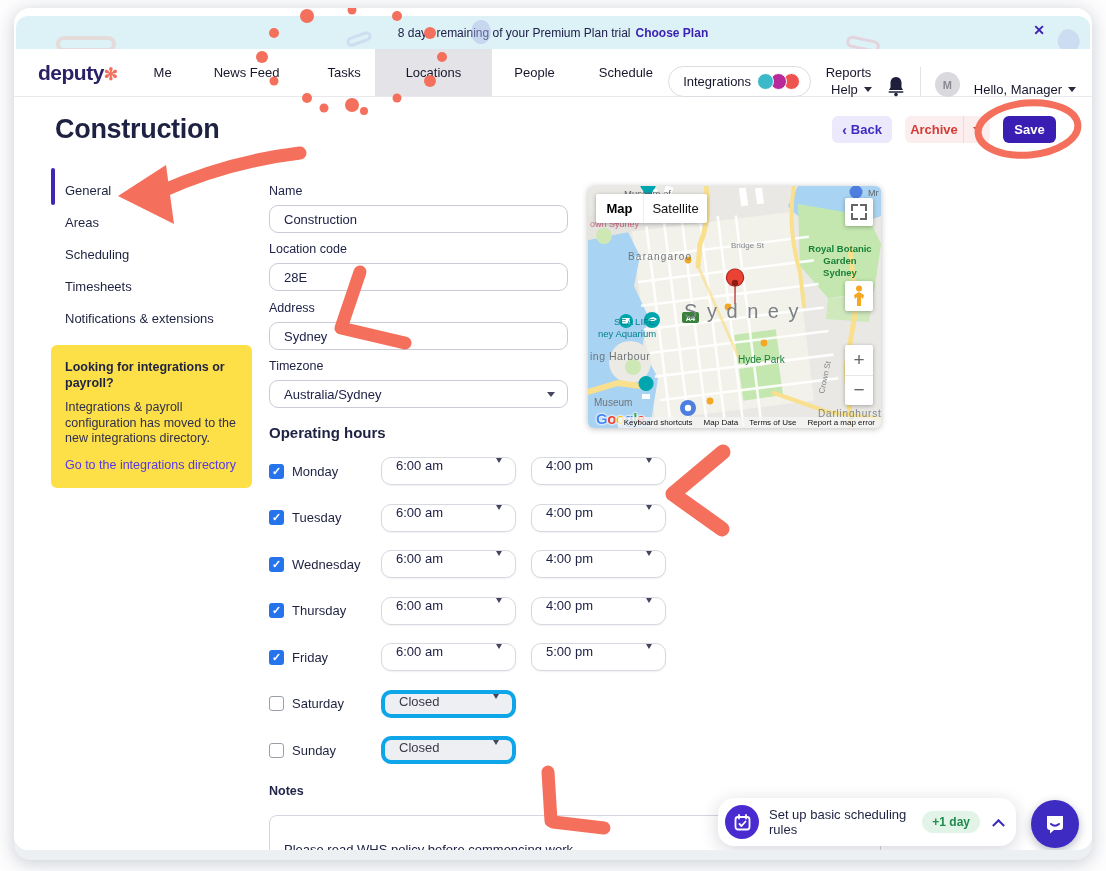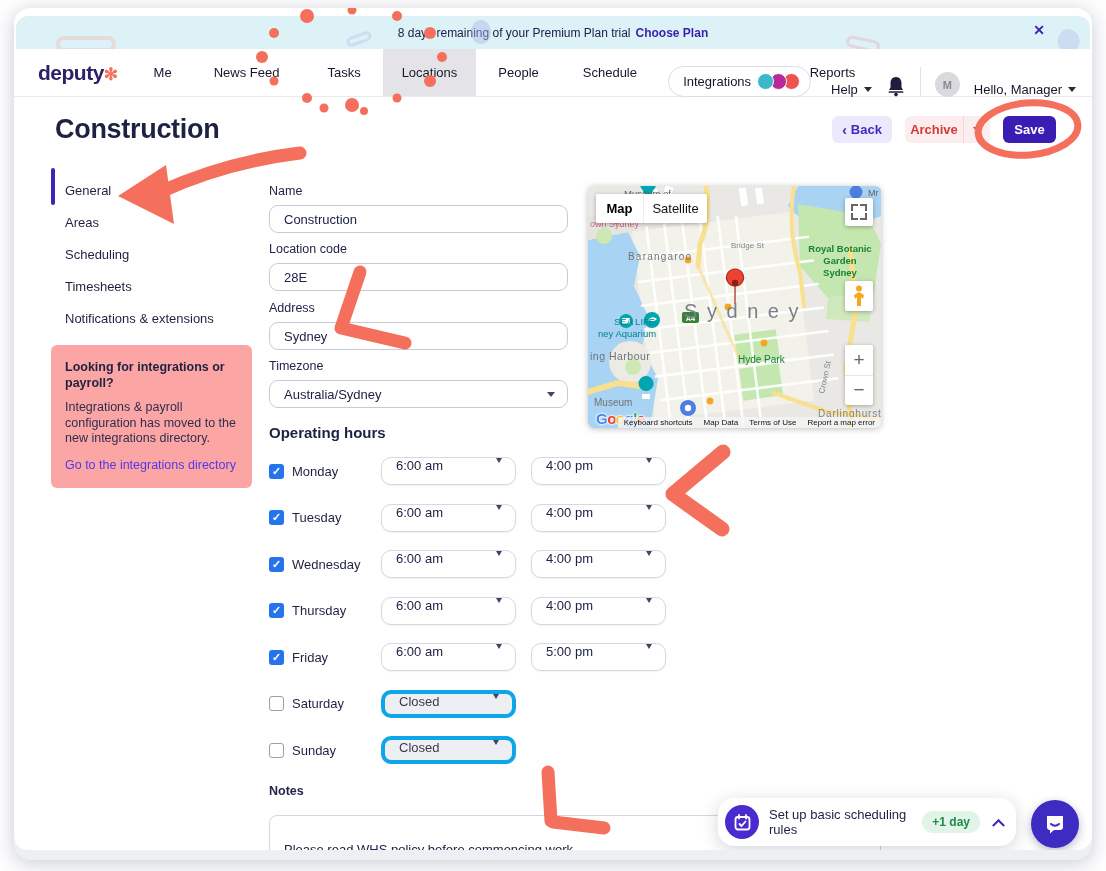--- a/index.html
+++ b/index.html
@@ -46,21 +46,21 @@
   .btn-archive { width:58px; color:#d63a35; font-size:13px; font-weight:bold; display:flex; align-items:center; justify-content:center; cursor:pointer; }
   .archive-caret { width:27px; border-left:1px solid #f3d8d8; display:flex; align-items:center; justify-content:center; cursor:pointer; }
   .archive-caret .caret { border-top-color:#d63a35; margin-left:0; }
   .btn-save { left:989px; width:53px; background:#3a1db2; color:#fff; }
 
   
   .side { position:absolute; left:51px; top:166px; }
   .side-item { font-size:13px; color:#1e2240; height:32px; display:flex; align-items:center; cursor:pointer; white-space:nowrap; }
   .active-bar { position:absolute; left:37px; top:160px; width:4px; height:37px; background:#4125b5; border-radius:2px; }
 
-  .info-box { position:absolute; left:37px; top:337px; width:201px; background:#fca5a5; border-radius:6px; padding:15px 14px; }
+  .info-box { position:absolute; left:37px; top:337px; width:201px; background:#fde047; border-radius:6px; padding:15px 14px; }
   .info-box h4 { font-size:12.5px; color:#1e2240; line-height:15.5px; margin-bottom:9px; }
   .info-box p  { font-size:12.5px; color:#2e2e4e; line-height:15.5px; margin-bottom:8px; }
   .info-box a  { font-size:12.5px; color:#5537e8; text-decoration:none; cursor:pointer; }
 
   
   .fgroup { position:absolute; left:255px; width:299px; }
   .flabel { font-size:12.5px; color:#22254a; margin-bottom:7px; }
   .finput { width:299px; height:28px; border:1px solid #c9cad6; border-radius:9px; padding:0 14px; font-size:13px; color:#202348;
             font-family:"Liberation Sans",sans-serif; background:#fff; outline:none; }
   .fselect { position:relative; width:299px; height:28px; border:1px solid #c9cad6; border-radius:9px; padding:0 14px;
@@ -136,21 +136,21 @@
     <b>Choose Plan</b>
     <span class="x">✕</span>
   </div>
 
   <div class="nav">
     <div class="logo"><span>deputy</span><span class="spark">✻</span></div>
     <div class="nav-items">
       <div class="nav-item">Me</div>
       <div class="nav-item" style="margin-left:14px;">News Feed</div>
       <div class="nav-item" style="margin-left:20px;">Tasks</div>
-      <div class="nav-item active" style="margin-left:8px;padding:0 19px;">Locations</div>
+      <div class="nav-item active" style="margin-left:0;padding:0 31px;">Locations</div>
       <div class="nav-item" style="margin-left:8px;">People</div>
       <div class="nav-item" style="margin-left:16px;">Schedule</div>
       <div class="nav-item" style="margin-left:16px;">
             <span>Timesheets</span>
             <span class="caret"></span>
           </div>
       <div class="nav-item" style="margin-left:20px;">Reports</div>
     </div>
     <div class="nav-right">
       <div class="intg">

